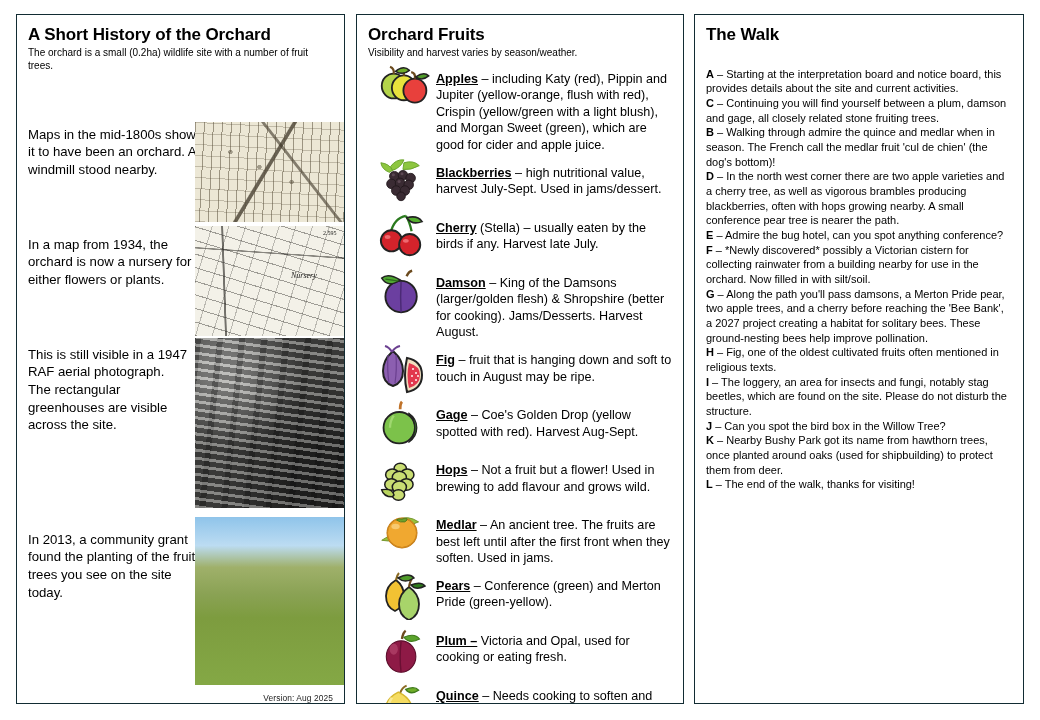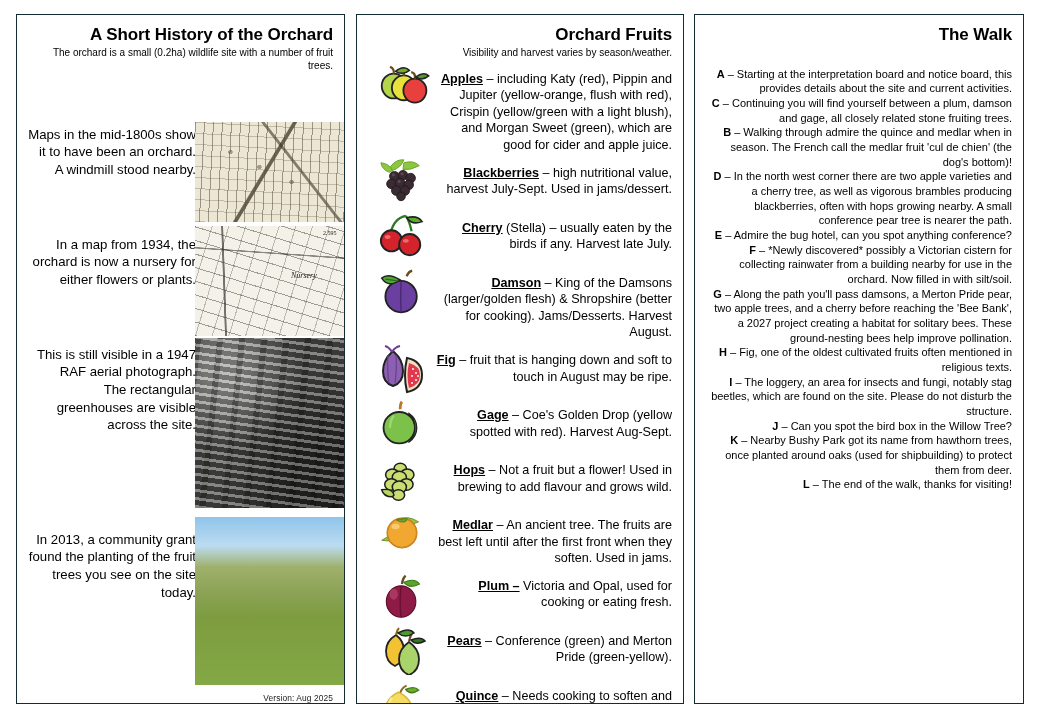--- a/index.html
+++ b/index.html
@@ -24,21 +24,20 @@
 
   .panel {
     position: absolute;
     top: 14px;
     height: 690px;
     border: 1.5px solid #122c33;
     background: #ffffff;
     box-sizing: border-box;
     padding: 10px 11px 24px 11px;
     overflow: hidden;
-    text-align: right;
   }
 
   #panel-history { left: 16px;  width: 329px; }
   #panel-fruits  { left: 356px; width: 328px; }
   #panel-walk    { left: 694px; width: 330px; }
 
   .panel-title {
     font-size: 17px;
     font-weight: bold;
     line-height: 1.15;
@@ -259,33 +258,33 @@
         <div class="fruit-row">
           <div class="fruit-icon">
             <svg width="52" height="46" viewBox="0 0 52 50">
               <use href="#g-medlar"></use>
             </svg>
           </div>
           <div class="fruit-text"><span class="fruit-name">Medlar</span><span> – An ancient tree.  The fruits are best left until after the first front when they soften.  Used in jams.</span></div>
         </div>
         <div class="fruit-row">
           <div class="fruit-icon">
+            <svg width="52" height="50" viewBox="0 0 52 50">
+              <use href="#g-pears"></use>
+            </svg>
+          </div>
+          <div class="fruit-text"><span class="fruit-name">Pears</span><span> – Conference (green) and Merton Pride (green-yellow).</span></div>
+        </div>
+        <div class="fruit-row">
+          <div class="fruit-icon">
             <svg width="48" height="52" viewBox="0 0 52 50">
               <use href="#g-plum"></use>
             </svg>
           </div>
           <div class="fruit-text"><span class="fruit-name">Plum –</span><span> Victoria and Opal, used for cooking or eating fresh.</span></div>
-        </div>
-        <div class="fruit-row">
-          <div class="fruit-icon">
-            <svg width="52" height="50" viewBox="0 0 52 50">
-              <use href="#g-pears"></use>
-            </svg>
-          </div>
-          <div class="fruit-text"><span class="fruit-name">Pears</span><span> – Conference (green) and Merton Pride (green-yellow).</span></div>
         </div>
         <div class="fruit-row">
           <div class="fruit-icon">
             <svg width="48" height="50" viewBox="0 0 52 50">
               <use href="#g-quince"></use>
             </svg>
           </div>
           <div class="fruit-text"><span class="fruit-name">Quince</span><span> – Needs cooking to soften and sweeten e.g., jams. Harvested Oct-Nov.</span></div>
         </div>
       </div>

